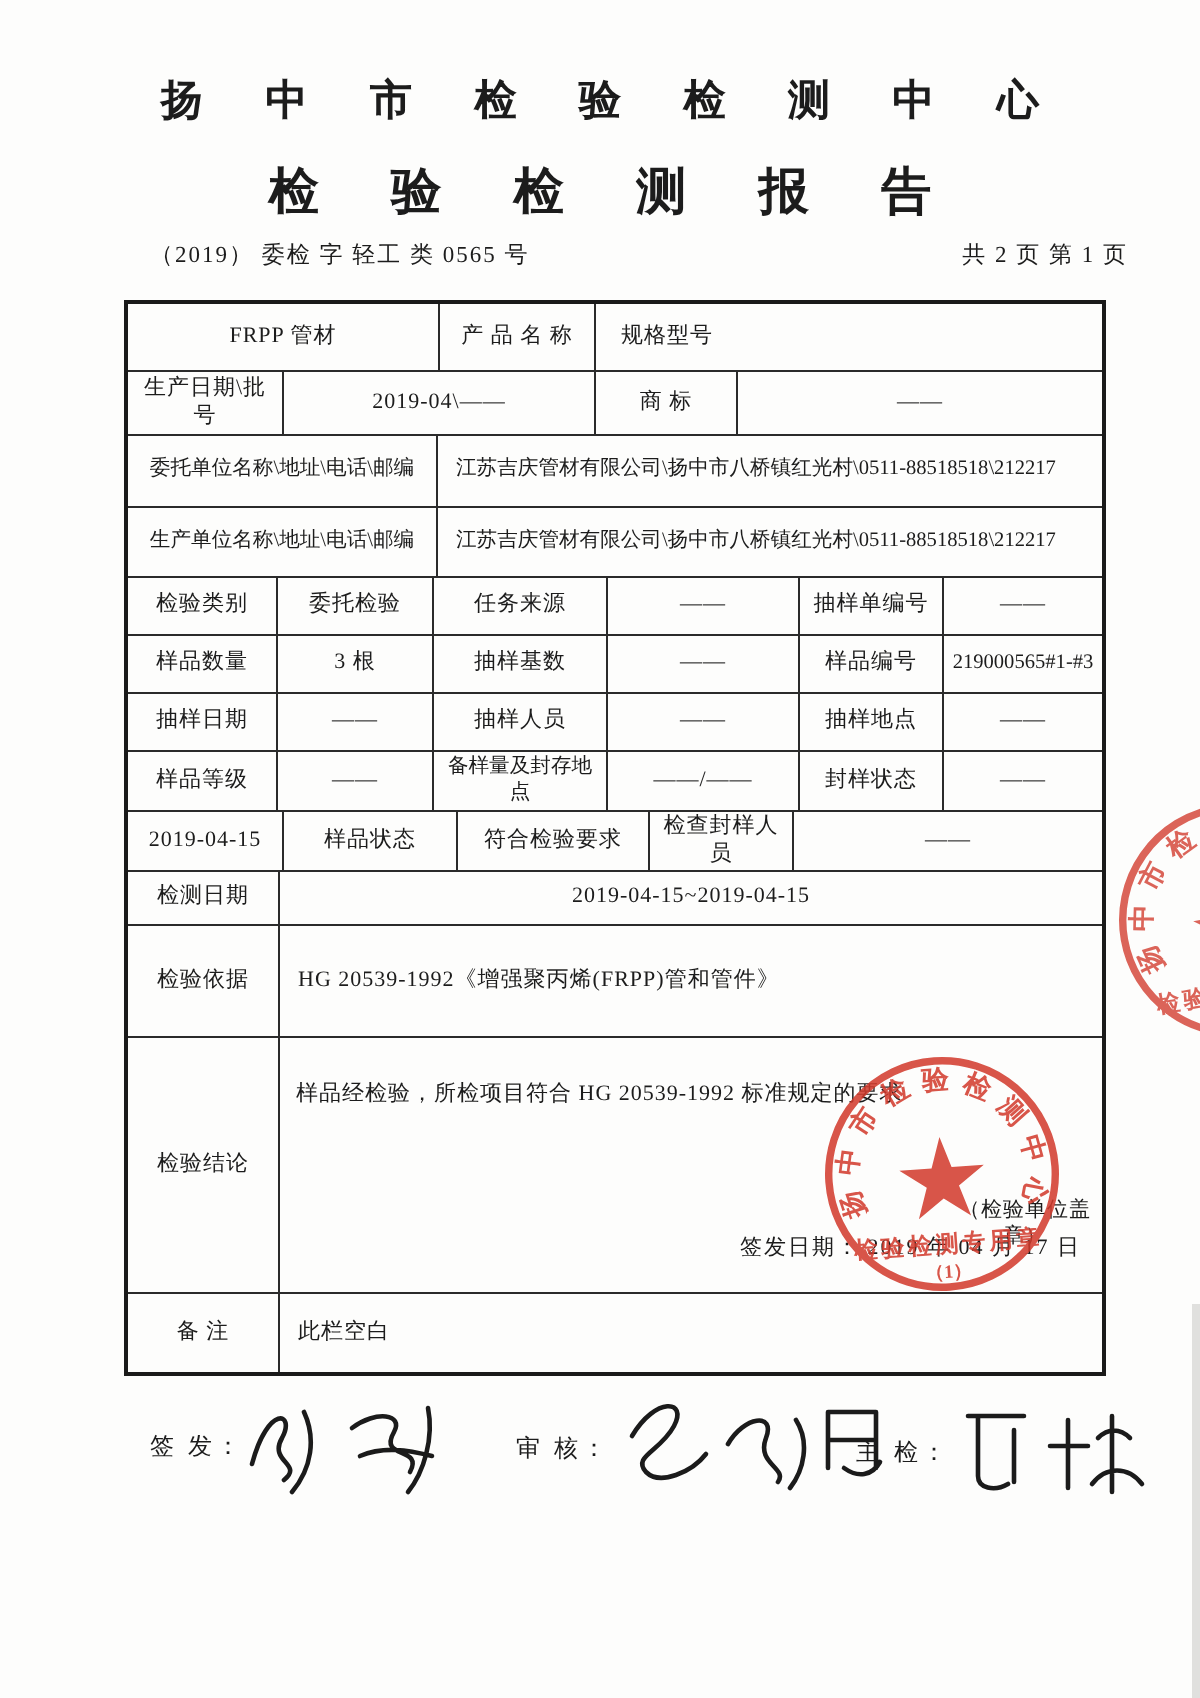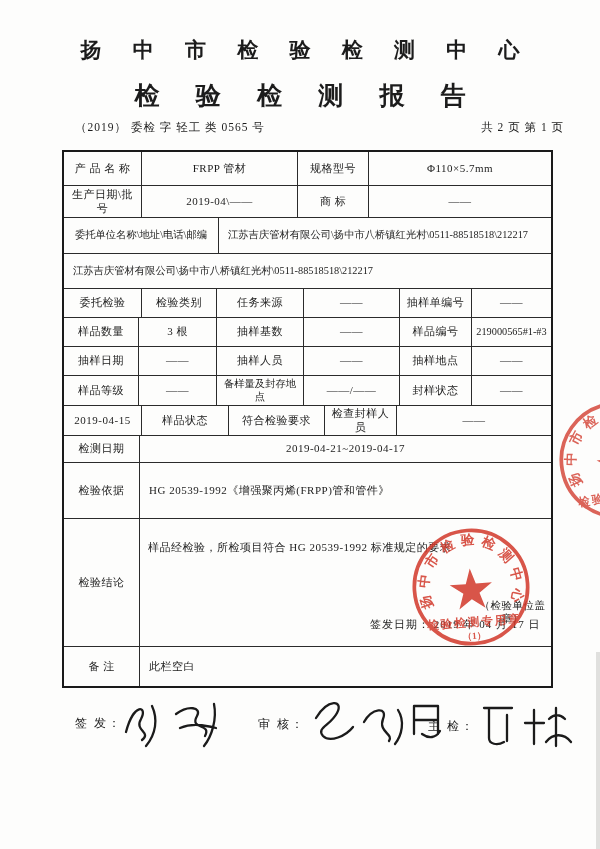--- a/index.html
+++ b/index.html
@@ -48,45 +48,45 @@
   <div class="org-title">扬 中 市 检 验 检 测 中 心</div>
   <div class="report-title">检 验 检 测 报 告</div>
   <div class="doc-line">
     <span>（2019） 委检 字 轻工 类 0565 号</span>
     <span>共 2 页 第 1 页</span>
   </div>
 
   <div class="tbl">
 
     <div class="tr" style="height:34px">
+      <div class="td" style="width:156px">FRPP 管材</div>
       <div class="td" style="width:78px">产 品 名 称</div>
-      <div class="td" style="width:156px">FRPP 管材</div>
       <div class="td" style="width:71px">规格型号</div>
-      <div class="td grow">Φ110×5.7mm</div>
     </div>
 
     <div class="tr" style="height:32px">
       <div class="td" style="width:78px">生产日期\批号</div>
       <div class="td" style="width:156px">2019-04\——</div>
       <div class="td" style="width:71px">商    标</div>
       <div class="td grow">——</div>
     </div>
 
     <div class="tr" style="height:36px">
       <div class="td small" style="width:155px">委托单位名称\地址\电话\邮编</div>
       <div class="td grow left small">江苏吉庆管材有限公司\扬中市八桥镇红光村\0511-88518518\212217</div>
     </div>
 
     <div class="tr" style="height:35px">
+      <div class="td small" style="width:155px">生产单位名称\地址\电话\邮编</div>
       <div class="td grow left small">江苏吉庆管材有限公司\扬中市八桥镇红光村\0511-88518518\212217</div>
     </div>
 
     <div class="tr" style="height:29px">
+      <div class="td" style="width:75px">检验类别</div>
       <div class="td" style="width:78px">委托检验</div>
-      <div class="td" style="width:75px">检验类别</div>
       <div class="td" style="width:87px">任务来源</div>
       <div class="td" style="width:96px">——</div>
       <div class="td" style="width:72px">抽样单编号</div>
       <div class="td grow">——</div>
     </div>
 
     <div class="tr" style="height:29px">
       <div class="td" style="width:75px">样品数量</div>
       <div class="td" style="width:78px">3 根</div>
       <div class="td" style="width:87px">抽样基数</div>
@@ -116,21 +116,21 @@
     <div class="tr" style="height:30px">
       <div class="td" style="width:78px">2019-04-15</div>
       <div class="td" style="width:87px">样品状态</div>
       <div class="td" style="width:96px">符合检验要求</div>
       <div class="td" style="width:72px">检查封样人员</div>
       <div class="td grow">——</div>
     </div>
 
     <div class="tr" style="height:27px">
       <div class="td" style="width:76px">检测日期</div>
-      <div class="td grow">2019-04-21~2019-04-17</div>
+      <div class="td grow">2019-04-15~2019-04-15</div>
     </div>
 
     <div class="tr" style="height:56px">
       <div class="td" style="width:76px">检验依据</div>
       <div class="td grow left">HG 20539-1992《增强聚丙烯(FRPP)管和管件》</div>
     </div>
 
     <div class="tr" style="height:128px">
       <div class="td" style="width:76px">检验结论</div>
       <div class="td grow ccell">

